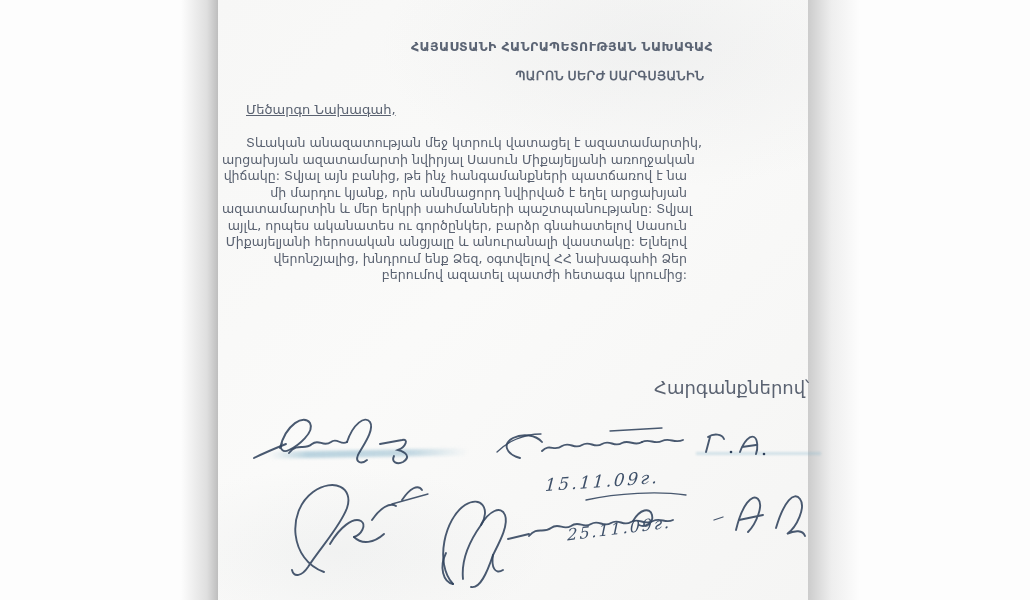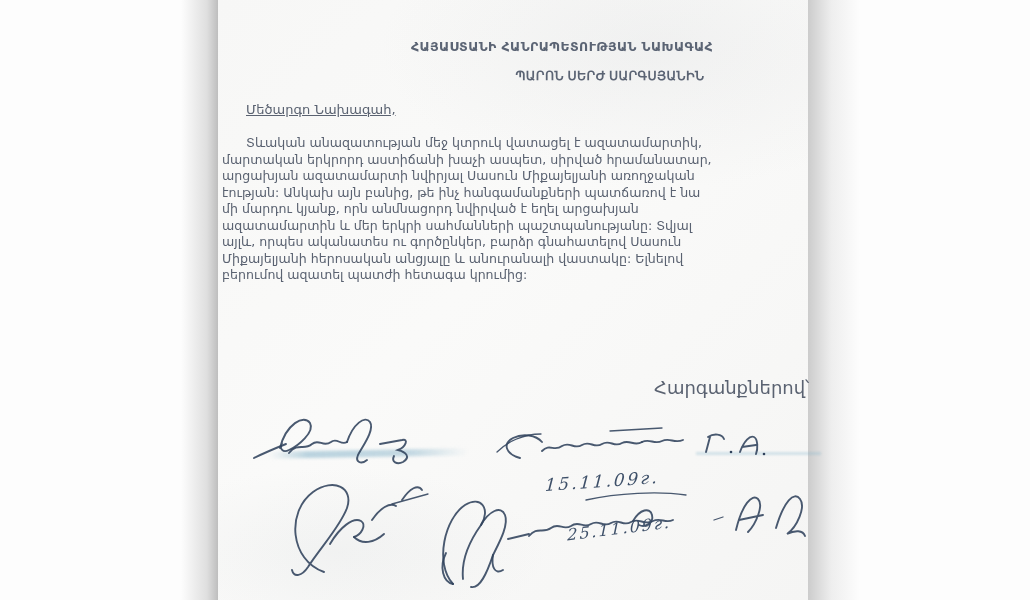--- a/index.html
+++ b/index.html
@@ -1,17 +1,17 @@
 <!DOCTYPE html>
 <html><head>
 <meta charset="utf-8">
 <style>
   html,body{margin:0;padding:0;background:#fdfdfd;}
   .scene{position:relative;width:1030px;height:600px;overflow:hidden;background:#fdfdfd;
-         font-family:"DejaVu Sans",sans-serif;}
+         font-family:"DejaVu Sans",sans-serif;text-align:right;}
   
   .shadow-left{position:absolute;left:181px;top:0;width:37px;height:600px;
     background:linear-gradient(to right,rgba(130,130,130,0) 0%,rgba(115,115,115,0.22) 70%,rgba(95,95,95,0.40) 100%);}
   .shadow-right{position:absolute;left:808px;top:0;width:52px;height:600px;
     background:linear-gradient(to right,rgba(100,100,100,0.32) 0%,rgba(130,130,130,0.12) 45%,rgba(255,255,255,0) 100%);}
   .paper{position:absolute;left:218px;top:0;width:590px;height:600px;
     background:
       radial-gradient(ellipse 400px 200px at 75% 8%, rgba(210,212,214,0.25), rgba(0,0,0,0) 70%),
       radial-gradient(ellipse 300px 120px at 20% 92%, rgba(205,210,212,0.18), rgba(0,0,0,0) 70%),
       linear-gradient(135deg,#f7f7f6 0%,#fafaf9 45%,#f5f5f4 100%);}
@@ -47,27 +47,27 @@
 
   <div class="paper">
 
     <div class="header-line" id="hl1">ՀԱՅԱՍՏԱՆԻ ՀԱՆՐԱՊԵՏՈՒԹՅԱՆ ՆԱԽԱԳԱՀ</div>
     <div class="header-line" id="hl2">ՊԱՐՈՆ ՍԵՐԺ ՍԱՐԳՍՅԱՆԻՆ</div>
 
     <div class="salutation">Մեծարգո Նախագահ,</div>
 
     <div class="body-text">
         <div>Տևական անազատության մեջ կտրուկ վատացել է ազատամարտիկ,</div>
-        <div>մարտական երկրորդ աստիճանի խաչի ասպետ, սիրված հրամանատար,</div>
         <div>արցախյան ազատամարտի նվիրյալ Սասուն Միքայելյանի առողջական</div>
-        <div>էության: Անկախ այն բանից, թե ինչ հանգամանքների պատճառով է նա</div>
+        <div>վիճակը: Տվյալ այն բանից, թե ինչ հանգամանքների պատճառով է նա</div>
         <div>մի մարդու կյանք, որն անմնացորդ նվիրված է եղել արցախյան</div>
         <div>ազատամարտին և մեր երկրի սահմանների պաշտպանությանը: Տվյալ</div>
         <div>այլև, որպես ականատես ու գործընկեր, բարձր գնահատելով Սասուն</div>
         <div>Միքայելյանի հերոսական անցյալը և անուրանալի վաստակը: Ելնելով</div>
+        <div>վերոնշյալից, խնդրում ենք Ձեզ, օգտվելով ՀՀ նախագահի Ձեր</div>
         <div>բերումով ազատել պատժի հետագա կրումից:</div>
       </div>
 
     <div class="closing">Հարգանքներով՝</div>
 
     <div class="smear1"></div>
     <div class="smear2"></div>
 
     <svg class="sig" style="left:30px;top:402px;" width="240" height="80" viewBox="0 0 240 80">
       <path d="M6,56 C18,50 28,46 38,42"></path>

